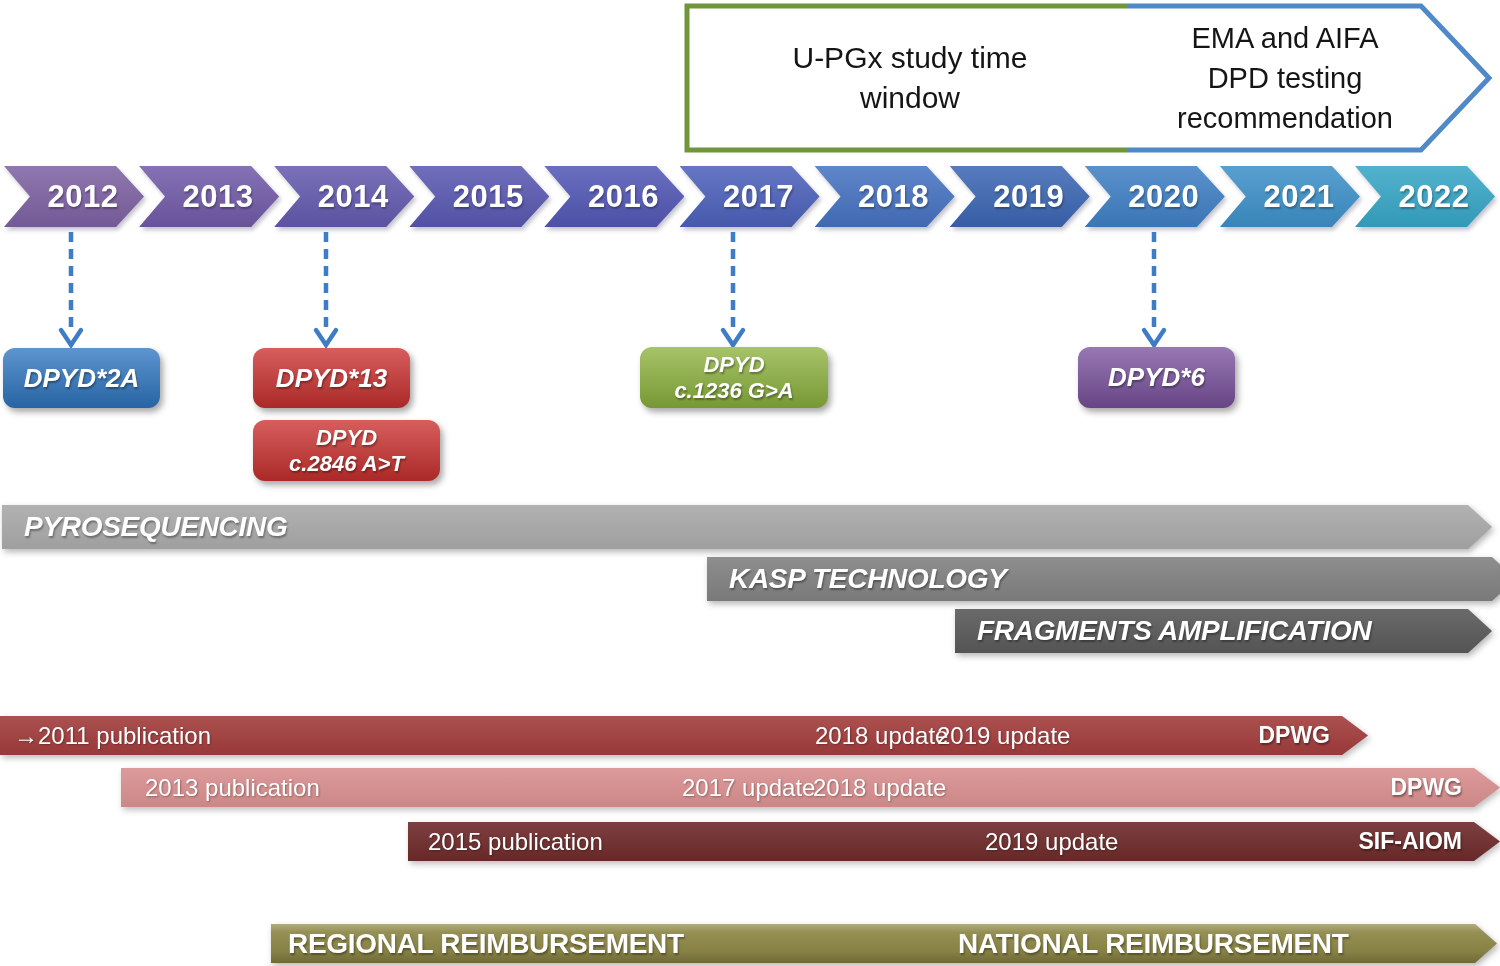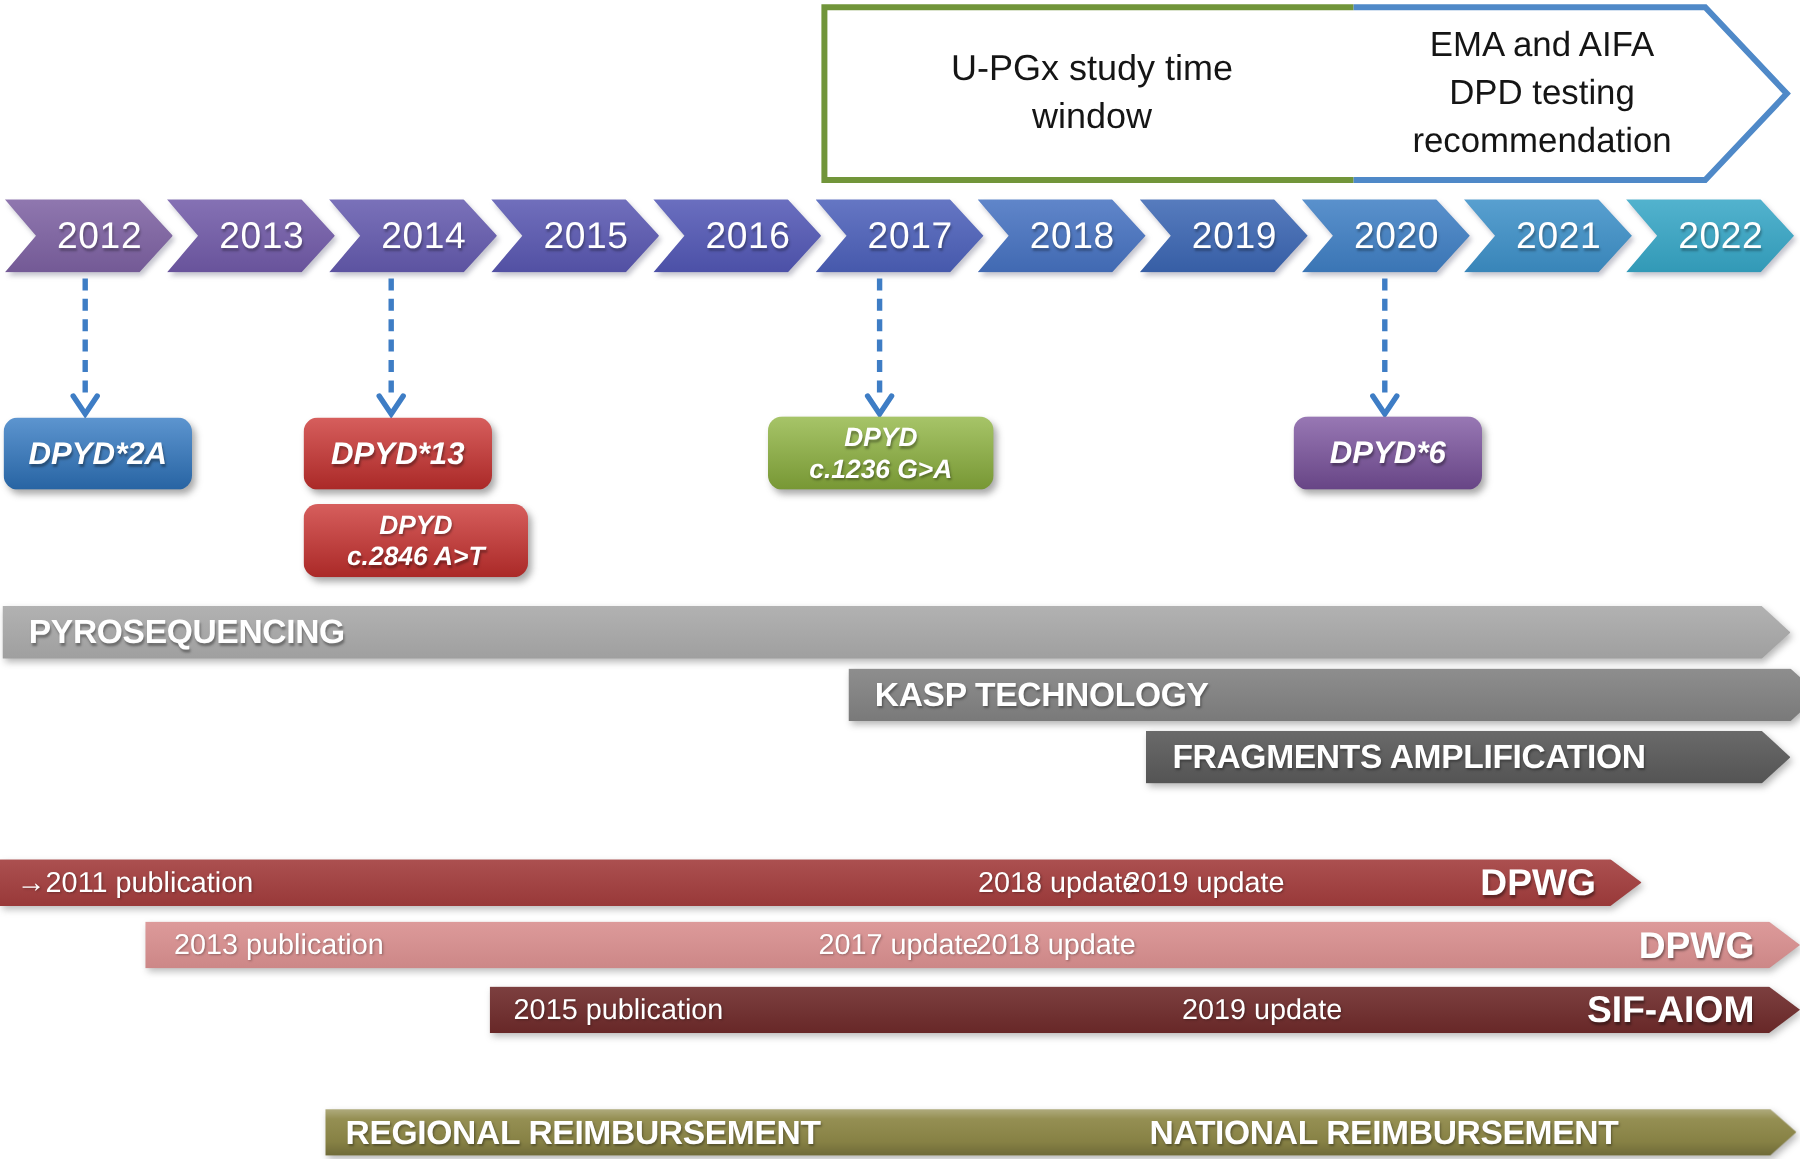--- a/index.html
+++ b/index.html
@@ -21,21 +21,21 @@
   
   #timeline { position:absolute; left:0; top:0; width:1500px; height:966px;
               filter:drop-shadow(2px 3px 2px rgba(80,80,110,.35)); pointer-events:none; }
   .chevron {
     position:absolute; top:166px; width:140px; height:61px;
     clip-path:polygon(0 0, calc(100% - 28px) 0, 100% 50%, calc(100% - 28px) 100%, 0 100%, 26px 50%);
     display:flex; align-items:center; justify-content:center; padding-left:18px;
     background-image:linear-gradient(rgba(255,255,255,.14), rgba(0,0,0,.08));
   }
   .chevron span {
-    color:#fff; font-size:31px; font-weight:normal; letter-spacing:.5px;
+    color:#fff; font-size:31px; font-weight:bold; letter-spacing:.5px;
     text-shadow:1px 2px 2px rgba(0,0,0,.3);
   }
 
   
   .dash-arrow { position:absolute; top:230px; }
 
   
   #variants { position:absolute; left:0; top:0; width:1500px; height:838px;
               filter:drop-shadow(3px 4px 3px rgba(60,60,60,.45)); pointer-events:none; }
   .vbox {
@@ -50,21 +50,21 @@
   .vbox.two .l1 { font-size:22px; }
   .vbox.two .l2 { font-size:22px; }
   #box-dpyd2a   { left:3px;    top:348px; width:157px; height:60px; }
   #box-dpyd13   { left:253px;  top:348px; width:157px; height:60px; }
   #box-dpyd2846 { left:253px;  top:420px; width:187px; height:61px; }
   #box-dpyd1236 { left:640px;  top:347px; width:188px; height:61px; }
   #box-dpyd6    { left:1078px; top:347px; width:157px; height:61px; }
 
   
   #tech-group { position:absolute; left:0; top:0; width:1500px; height:966px;
-                filter:drop-shadow(2px 3px 3px rgba(90,90,90,.45)); pointer-events:none; }
+                filter:drop-shadow(2px 3px 3px rgba(90,90,90,.45)); pointer-events:none;font-style:italic; }
   .tech-bar {
     position:absolute; height:44px;
     clip-path:polygon(0 0, calc(100% - 24px) 0, 100% 50%, calc(100% - 24px) 100%, 0 100%);
     display:flex; align-items:center;
     background-image:linear-gradient(rgba(255,255,255,.10), rgba(0,0,0,.06));
   }
   .tech-bar span {
     color:#fff; font-weight:bold; font-size:28px; letter-spacing:-0.3px;
     padding-left:22px; text-shadow:1px 2px 2px rgba(0,0,0,.35); white-space:nowrap;
   }
@@ -79,36 +79,36 @@
     position:absolute; height:39px;
     clip-path:polygon(0 0, calc(100% - 26px) 0, 100% 50%, calc(100% - 26px) 100%, 0 100%);
     background-image:linear-gradient(rgba(255,255,255,.10), rgba(0,0,0,.06));
   }
   .guide-bar .ev {
     position:absolute; top:0; height:39px; line-height:39px; color:#fff; font-size:24px;
     text-shadow:1px 1px 2px rgba(0,0,0,.3); white-space:nowrap;
   }
   .guide-bar .gname {
     position:absolute; top:0; right:38px; height:39px; line-height:39px; color:#fff;
-    font-size:31px; font-weight:bold; text-shadow:1px 2px 2px rgba(0,0,0,.4); white-space:nowrap;
+    font-size:23px; font-weight:bold; text-shadow:1px 2px 2px rgba(0,0,0,.4); white-space:nowrap;
   }
   #bar-dpwg { left:0;     top:716px; width:1368px; }
   #bar-cpic { left:121px; top:768px; width:1379px; }
   #bar-sif  { left:408px; top:822px; width:1092px;padding-left:45px; }
   #dpwg-start { left:14px; }
   #dpwg-up0   { left:815px; }
   #dpwg-up1   { left:937px; }
   #cpic-start { left:24px; }
   #cpic-up0   { left:561px; }
   #cpic-up1   { left:692px; }
   #sif-start  { left:20px; }
   #sif-up0    { left:577px; }
 
   
-  #reimb-wrap { position:absolute; left:0; top:0; width:1500px; height:809px;
+  #reimb-wrap { position:absolute; left:0; top:0; width:1500px; height:966px;
                 filter:drop-shadow(2px 3px 3px rgba(90,90,90,.45)); pointer-events:none; }
   #bar-reimb {
     position:absolute; left:271px; top:924px; width:1226px; height:39px;
     clip-path:polygon(0 0, calc(100% - 22px) 0, 100% 50%, calc(100% - 22px) 100%, 0 100%);
     background-image:linear-gradient(180deg, rgba(255,255,255,.30) 0%, rgba(255,255,255,.06) 22%, rgba(0,0,0,.05) 70%, rgba(0,0,0,.22) 100%);
   }
   #bar-reimb .rlabel {
     position:absolute; top:0; height:39px; line-height:40px; color:#fff; font-weight:bold;
     font-size:28px; letter-spacing:-0.3px; text-shadow:1px 2px 2px rgba(0,0,0,.35); white-space:nowrap;
   }

